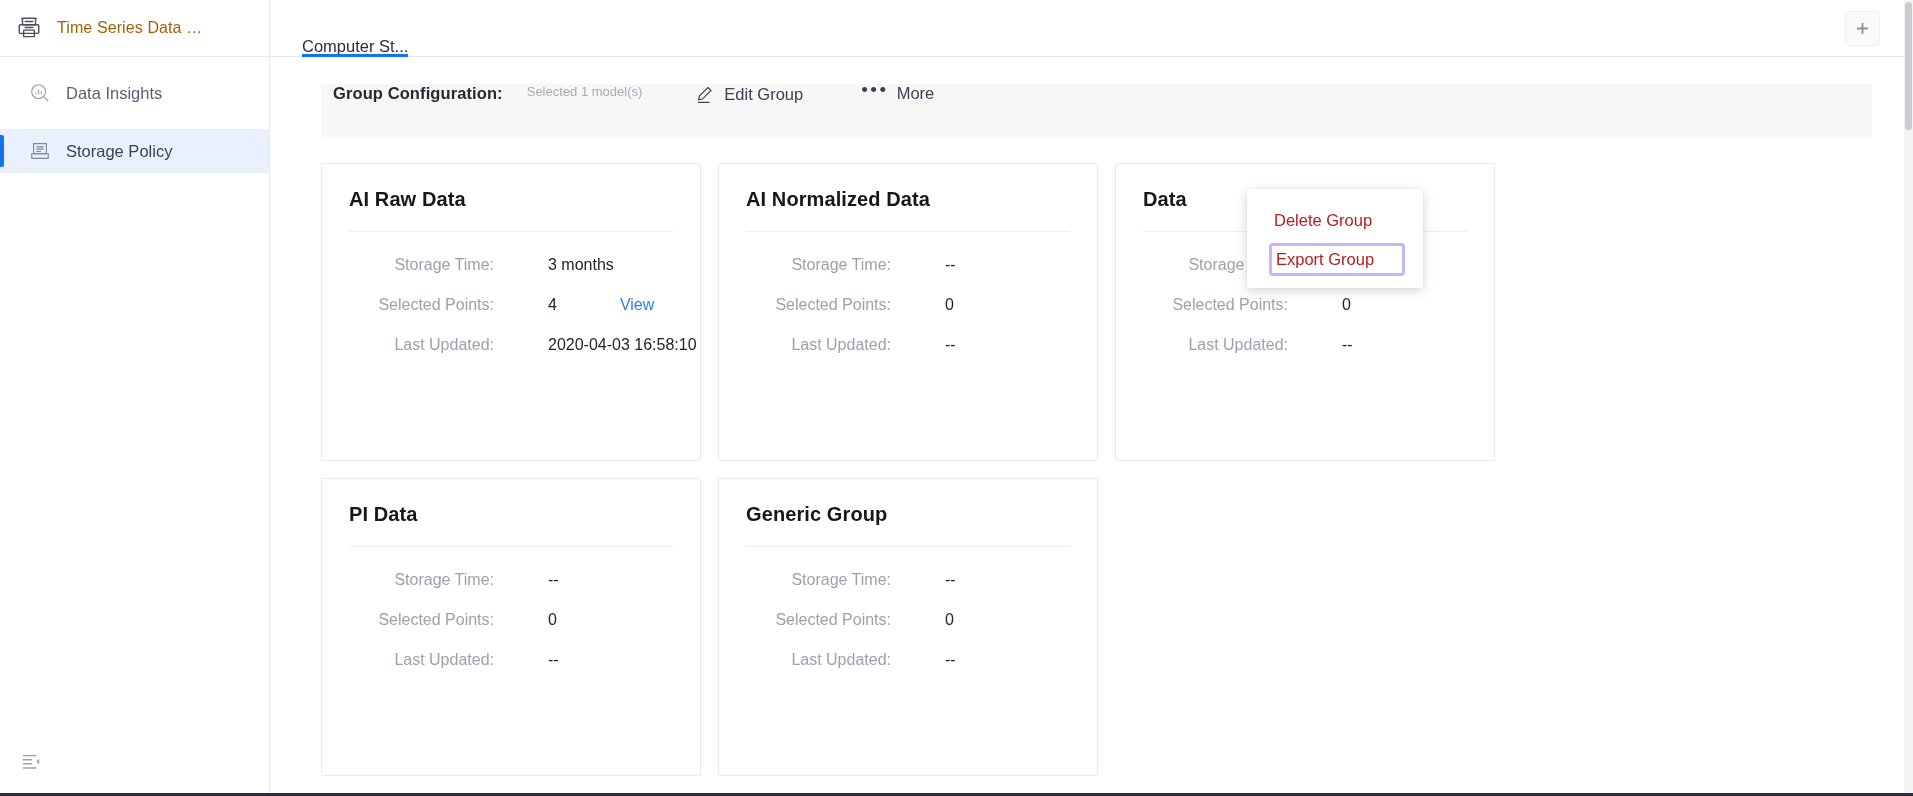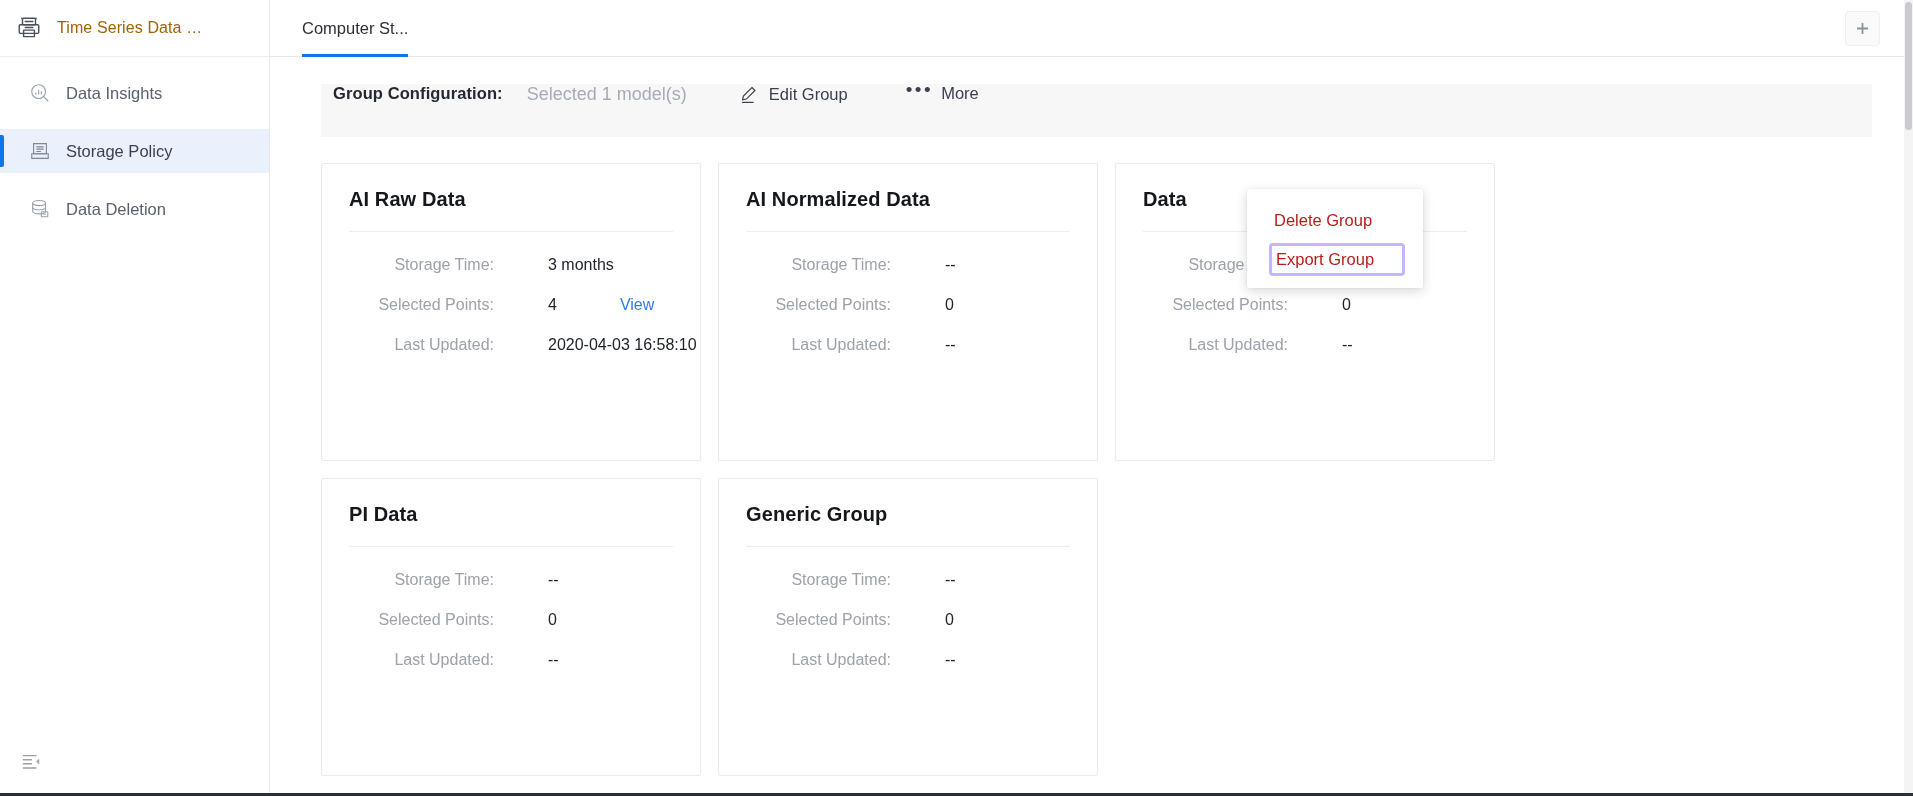--- a/index.html
+++ b/index.html
@@ -112,21 +112,21 @@
     position: relative;
     height: 57px;
     border-bottom: 1px solid #e6e6e6;
     display: flex;
     align-items: stretch;
     background: #ffffff;
   }
   .tab {
     position: relative;
     display: flex;
-    align-items: center;
+    align-items: flex-end;
     padding: 0 18px 0 32px;
     font-size: 16.5px;
     color: #2b2f38;
     white-space: nowrap;
     cursor: pointer;
   }
   .tab.active::after {
     content: "";
     position: absolute;
     left: 32px; right: 18px;
@@ -163,21 +163,21 @@
     padding-left: 12px;
   }
   .config-title {
     font-size: 16.5px;
     font-weight: bold;
     color: #24282f;
     letter-spacing: .1px;
   }
   .config-selected {
     margin-left: 24px;
-    font-size: 18px;
+    font-size: 13px;
     color: #a6abb6;
   }
   .config-action {
     margin-left: 52px;
     display: flex;
     align-items: center;
     font-size: 16.5px;
     color: #3b4050;
     cursor: pointer;
     white-space: nowrap;
@@ -343,32 +343,20 @@
         <span class="nav-icon">
           <svg width="22" height="22" viewBox="0 0 24 24" fill="none" stroke="currentColor" stroke-width="1.2">
             <path d="M5 4h14v11H5z"></path>
             <path d="M3 15h18v5H3z"></path>
             <path d="M8 7.5h8M8 10h8M8 12.5h5"></path>
           </svg>
         </span>
         <span class="nav-label">Storage Policy</span>
       </div>
 
-      <div class="nav-item">
-        <span class="nav-icon">
-          <svg width="22" height="22" viewBox="0 0 24 24" fill="none" stroke="currentColor" stroke-width="1.2">
-            <ellipse cx="11" cy="5.5" rx="7" ry="2.8"></ellipse>
-            <path d="M4 5.5v9c0 1.5 3.1 2.8 7 2.8s7-1.3 7-2.8v-9"></path>
-            <path d="M4 10c0 1.5 3.1 2.8 7 2.8s7-1.3 7-2.8"></path>
-            <rect x="13.5" y="15" width="7" height="5.5" rx="0.6"></rect>
-            <path d="M15.5 17.5h3"></path>
-          </svg>
-        </span>
-        <span class="nav-label">Data Deletion</span>
-      </div>
 
     </div>
 
     <div class="sidebar-footer">
       <span class="collapse-btn">
         <svg width="22" height="20" viewBox="0 0 24 22" fill="none" stroke="currentColor" stroke-width="1.6">
           <path d="M3 4h15M3 8.5h10M3 13h10M3 17.5h15"></path>
           <path d="M21 7.2l-3.2 3.3 3.2 3.3z" fill="currentColor" stroke="none"></path>
         </svg>
       </span>

